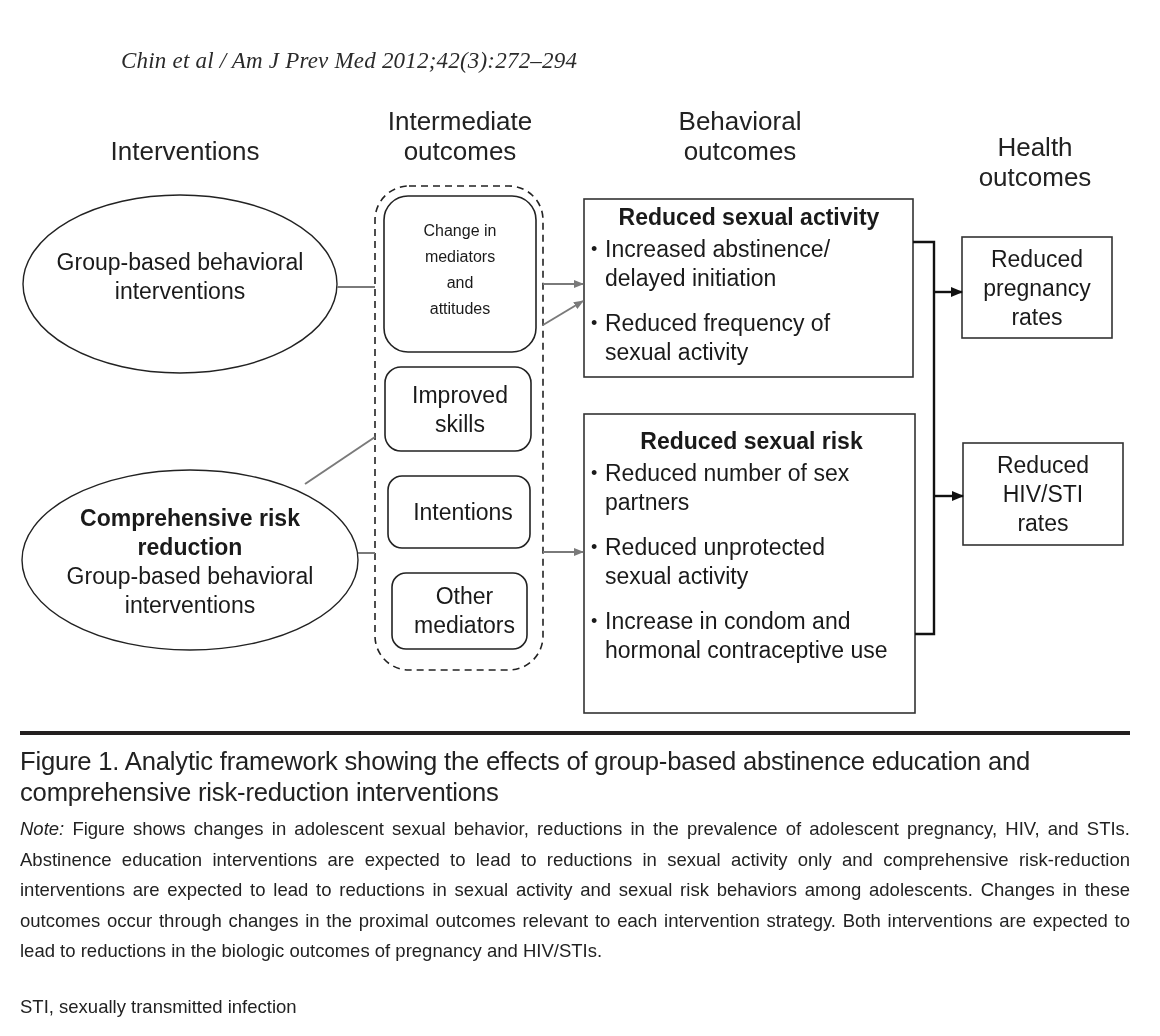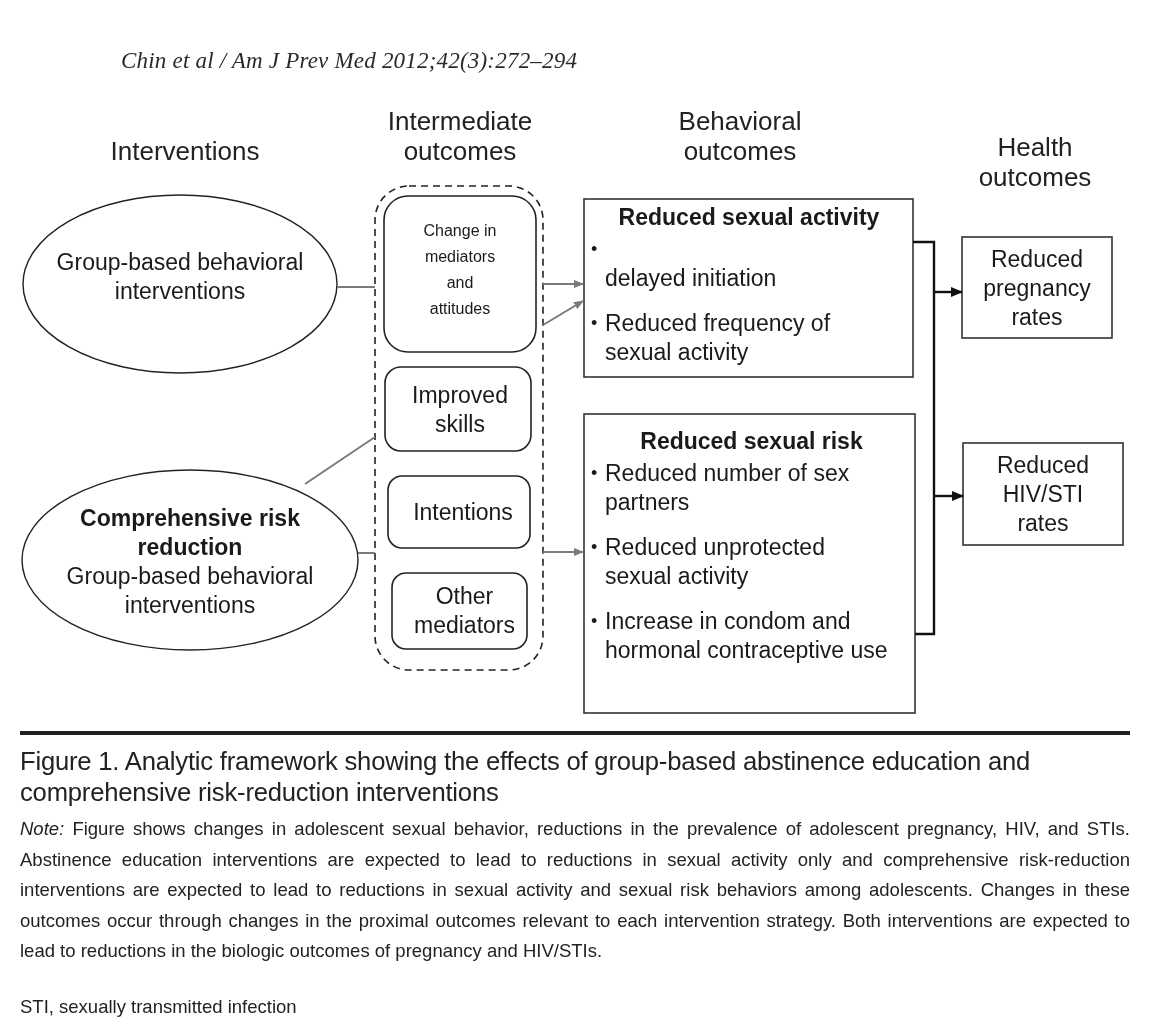--- a/index.html
+++ b/index.html
@@ -130,21 +130,21 @@
 </div>
 <div class="node-text" style="left:392px; top:582px; width:145px;">
   <div>Other</div>
   <div>mediators</div>
 </div>
 
 <div class="box-text" style="left:588px; top:203px; width:322px;">
   <div class="box-title">Reduced sexual activity</div>
   <div class="bullet" style="margin-top:3px;">
     <span class="dot">•</span>
-    <span class="btxt"><br><span>delayed initiation</span></span>
+    <span class="btxt"><span>Increased abstinence/</span><br><span>delayed initiation</span></span>
   </div>
   <div class="bullet" style="margin-top:16px;">
     <span class="dot">•</span>
     <span class="btxt"><span>Reduced frequency of</span><br><span>sexual activity</span></span>
   </div>
 </div>
 
 <div class="box-text" style="left:588px; top:427px; width:327px;">
   <div class="box-title">
     <div>Reduced sexual risk</div>

